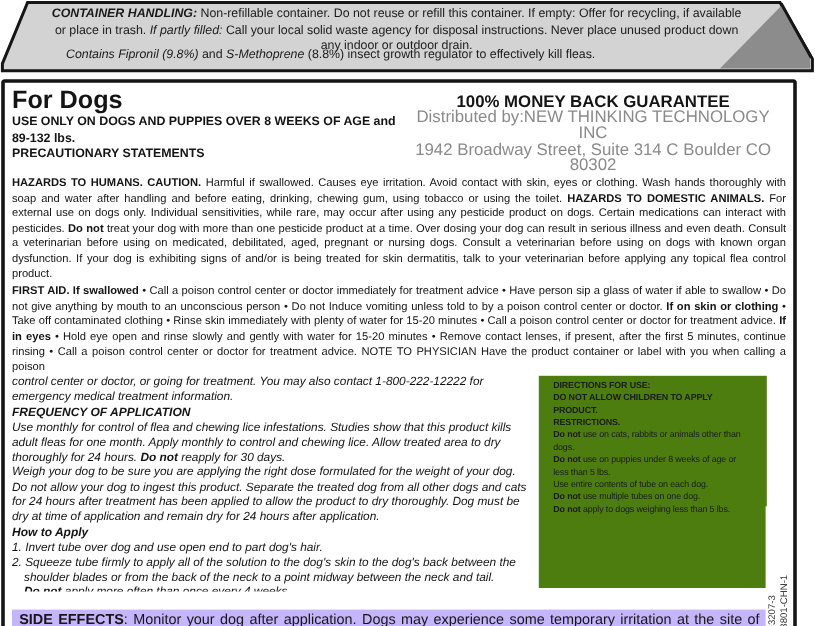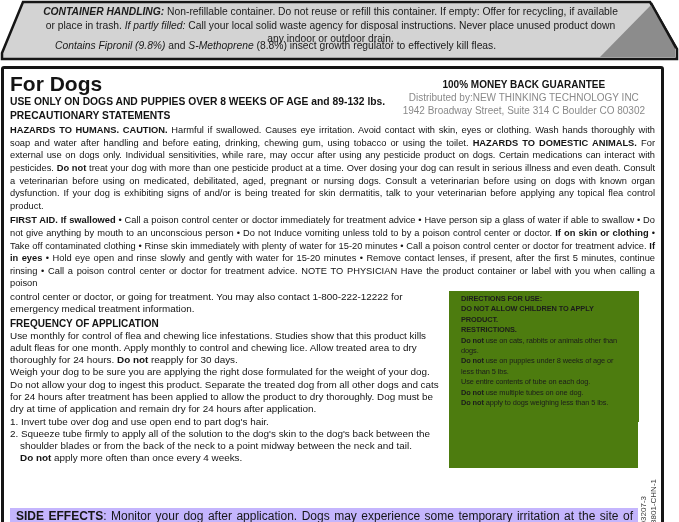--- a/index.html
+++ b/index.html
@@ -26,28 +26,28 @@
 
   
   .label{
     position:absolute;left:1px;top:66px;width:663px;height:512px;
     box-sizing:border-box;border:3px solid #151515;border-radius:3px;
     background:#ffffff;padding:3px 6px;overflow:hidden;
   }
   .header-row{display:flex;justify-content:space-between;align-items:flex-start;}
   .title{font-size:21px;font-weight:bold;line-height:23px;}
   .hl{font-size:10.3px;font-weight:bold;line-height:13.6px;}
-  .header-right{text-align:center;padding-top:6px;margin-right:10px;font-size:10px;line-height:13.2px;}
+  .header-right{text-align:center;padding-top:6px;margin-right:10px;font-size:14px;line-height:13.2px;}
   .guarantee{font-weight:bold;color:#141414;}
   .dist{color:#8a8a8a;}
 
   .para{font-size:9.3px;line-height:12.6px;text-align:justify;margin-top:2px;}
 
   .columns{display:flex;height:180px;overflow:hidden;margin-top:1px;}
-  .left-col{flex:1;padding-right:10px;overflow:hidden;}
+  .left-col{flex:1;padding-right:10px;overflow:hidden;font-style:italic;}
   .lc-para{font-size:9.9px;line-height:12.3px;}
   .lc-head{font-size:10px;font-weight:bold;line-height:13px;margin-top:1px;}
   .lc-step{font-size:9.9px;line-height:12.3px;}
   .hang{padding-left:10px;text-indent:-10px;}
   .note{padding-left:10px;}
 
   .right-col{width:190px;flex-shrink:0;margin-right:16px;}
   .gray-box{
     box-sizing:border-box;width:190px;height:177px;overflow:hidden;
     background:#4d7c0f;padding:3px 12px;
@@ -104,20 +104,21 @@
 
     <div class="para"><span class="b">HAZARDS TO HUMANS. CAUTION.</span><span> Harmful if swallowed. Causes eye irritation.  Avoid contact with skin, eyes or clothing. Wash hands thoroughly with soap and water after handling and before eating, drinking, chewing gum, using tobacco or using the toilet.  </span><span class="b">HAZARDS TO DOMESTIC ANIMALS.</span><span> For external use on dogs only. Individual sensitivities, while rare, may occur after using any pesticide product on dogs. Certain medications can interact with pesticides. </span><span class="b">Do not</span><span> treat your dog with more than one pesticide product at a time. Over dosing your dog can result in serious illness and even  death. Consult a veterinarian before using on medicated, debilitated, aged, pregnant or nursing dogs. Consult a veterinarian before using on dogs with known organ  dysfunction. If your dog is exhibiting signs of and/or is being treated for skin dermatitis, talk to your veterinarian before applying any topical flea control product.</span></div>
     <div class="para"><span class="b">FIRST AID. If swallowed</span><span> • Call a poison control center or doctor immediately for treatment advice • Have person sip a glass of water if able to swallow • Do not give anything by mouth to an unconscious person • Do not Induce vomiting unless told to by a poison control center or doctor.  </span><span class="b">If on skin or clothing</span><span> • Take off contaminated clothing • Rinse skin immediately with plenty of water for 15-20 minutes • Call a poison control center or doctor for treatment advice. </span><span class="b">If in eyes</span><span> • Hold eye open and rinse slowly and gently with water for 15-20 minutes • Remove contact lenses, if present, after the first 5 minutes,  continue rinsing • Call a poison control center or doctor for treatment advice. NOTE TO PHYSICIAN Have the product container or label with you when calling a poison</span></div>
 
     <div class="columns">
       <div class="left-col">
         <div class="lc-para">control center or doctor, or going for treatment. You may also contact 1-800-222-12222 for emergency medical treatment information.</div>
         <div class="lc-head">FREQUENCY OF APPLICATION</div>
         <div class="lc-para"><span>Use monthly for control of flea and chewing lice infestations. Studies show that this product kills adult fleas for one month. Apply monthly to control and chewing lice. Allow treated area to dry thoroughly for 24 hours. </span><span class="b">Do not</span><span> reapply for 30 days.</span></div>
         <div class="lc-para">Weigh your dog to be sure you are applying the right dose formulated for the weight of your dog. Do not allow your dog to ingest this product. Separate the treated dog from all other dogs and cats for 24 hours after treatment has been applied to allow the product to dry thoroughly. Dog must be dry at time of application and remain dry for 24 hours after application.</div>
+        <div class="lc-head">How to Apply</div>
         <div class="lc-step">1. Invert tube over dog and use open end to part dog's hair.</div>
         <div class="lc-step hang">2. Squeeze tube firmly to apply all of the solution to the dog's skin to the dog's back between the shoulder blades or from the back of the neck to a point midway between the neck and tail.</div>
         <div class="lc-step note"><span class="b">Do not</span><span> apply more often than once every 4 weeks.</span></div>
       </div>
       <div class="right-col">
         <div class="gray-box">
           <div class="gb-head">DIRECTIONS FOR USE:</div>
           <div class="gb-head">DO NOT ALLOW CHILDREN TO APPLY PRODUCT.</div>
           <div class="gb-head">RESTRICTIONS.</div>
           <div class="gb-p"><span class="b">Do not</span><span> use on cats, rabbits or animals other than dogs.</span></div>

